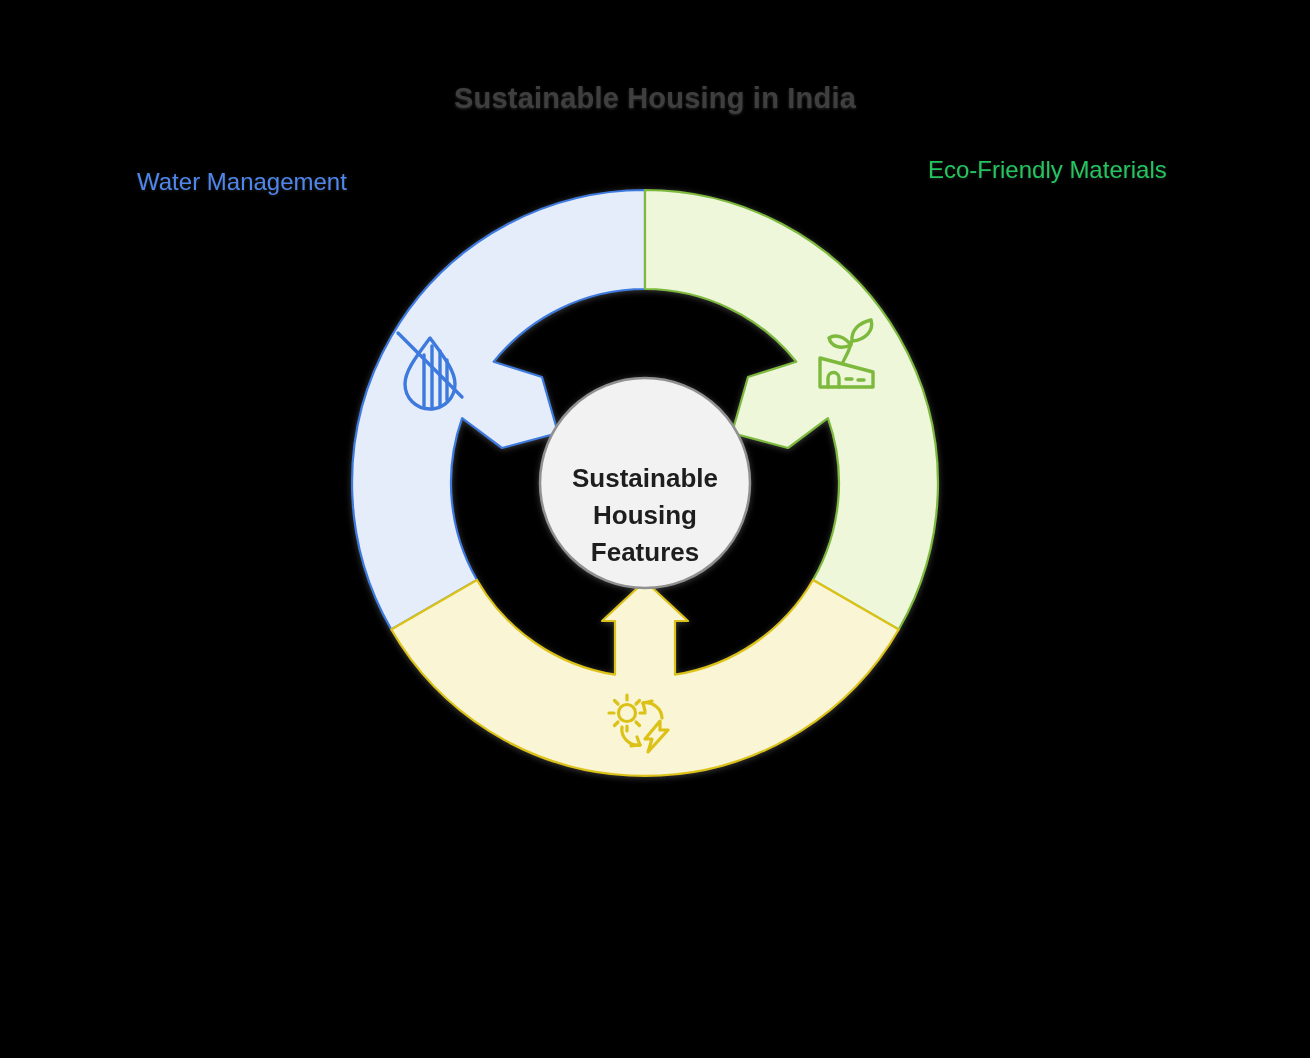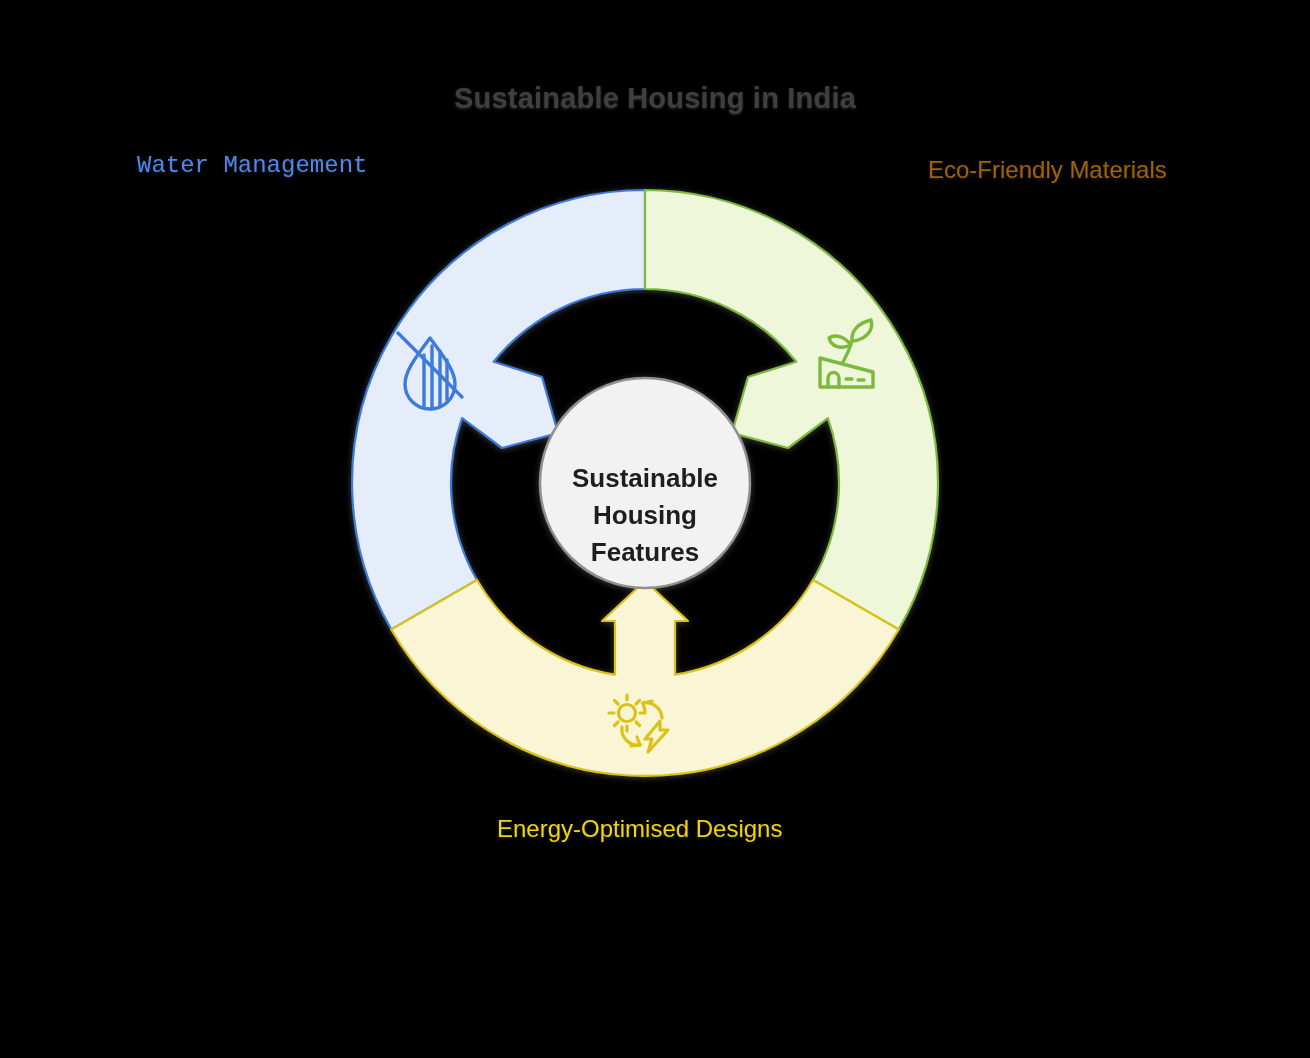--- a/index.html
+++ b/index.html
@@ -32,21 +32,21 @@
     letter-spacing: 0.2px;
     text-shadow: 0 1px 3px rgba(120,120,120,0.35);
   }
   .seg-label {
     position: absolute;
     font-size: 24px;
     font-weight: 500;
     white-space: nowrap;
     text-shadow: 0 1px 3px rgba(120,120,120,0.3);
   }
-  .seg-label.water  { left: 137px; top: 152px; font-family: Liberation Mono, monospace; }
+  .seg-label.water  { left: 137px; top: 168px; }
   .seg-label.eco    { left: 928px; top: 156px; }
   .seg-label.energy { left: 497px; top: 815px; }
   .hub-text {
     position: absolute;
     left: 540px;
     top: 427px;
     width: 210px;
     height: 112px;
     display: flex;
     align-items: center;
@@ -127,21 +127,20 @@
       <path d="M 640 745 L 631 746"></path>
       <path d="M 640 745 L 637 737"></path>
       <path d="M 660 721 L 645 739 L 652 739 L 648 752 L 668 730 L 660 730 Z"></path>
     </g>
   </svg>
 
   <div class="page-title" style="color: rgb(63, 63, 63);">Sustainable Housing in India</div>
 
   <div class="seg-label water" style="color: rgb(78, 134, 236);">Water Management</div>
 
-  <div class="seg-label eco" style="color: #a16207;">Eco-Friendly Materials</div>
+  <div class="seg-label eco" style="color: #22c55e;">Eco-Friendly Materials</div>
 
-  <div class="seg-label energy" style="color: rgb(241, 213, 5);">Energy-Optimised Designs</div>
 
   <div class="hub-text" style="color: rgb(30, 30, 30); margin-top: 32px;">Sustainable
 Housing
 Features</div>
 
 </div>
 
 </body></html>

